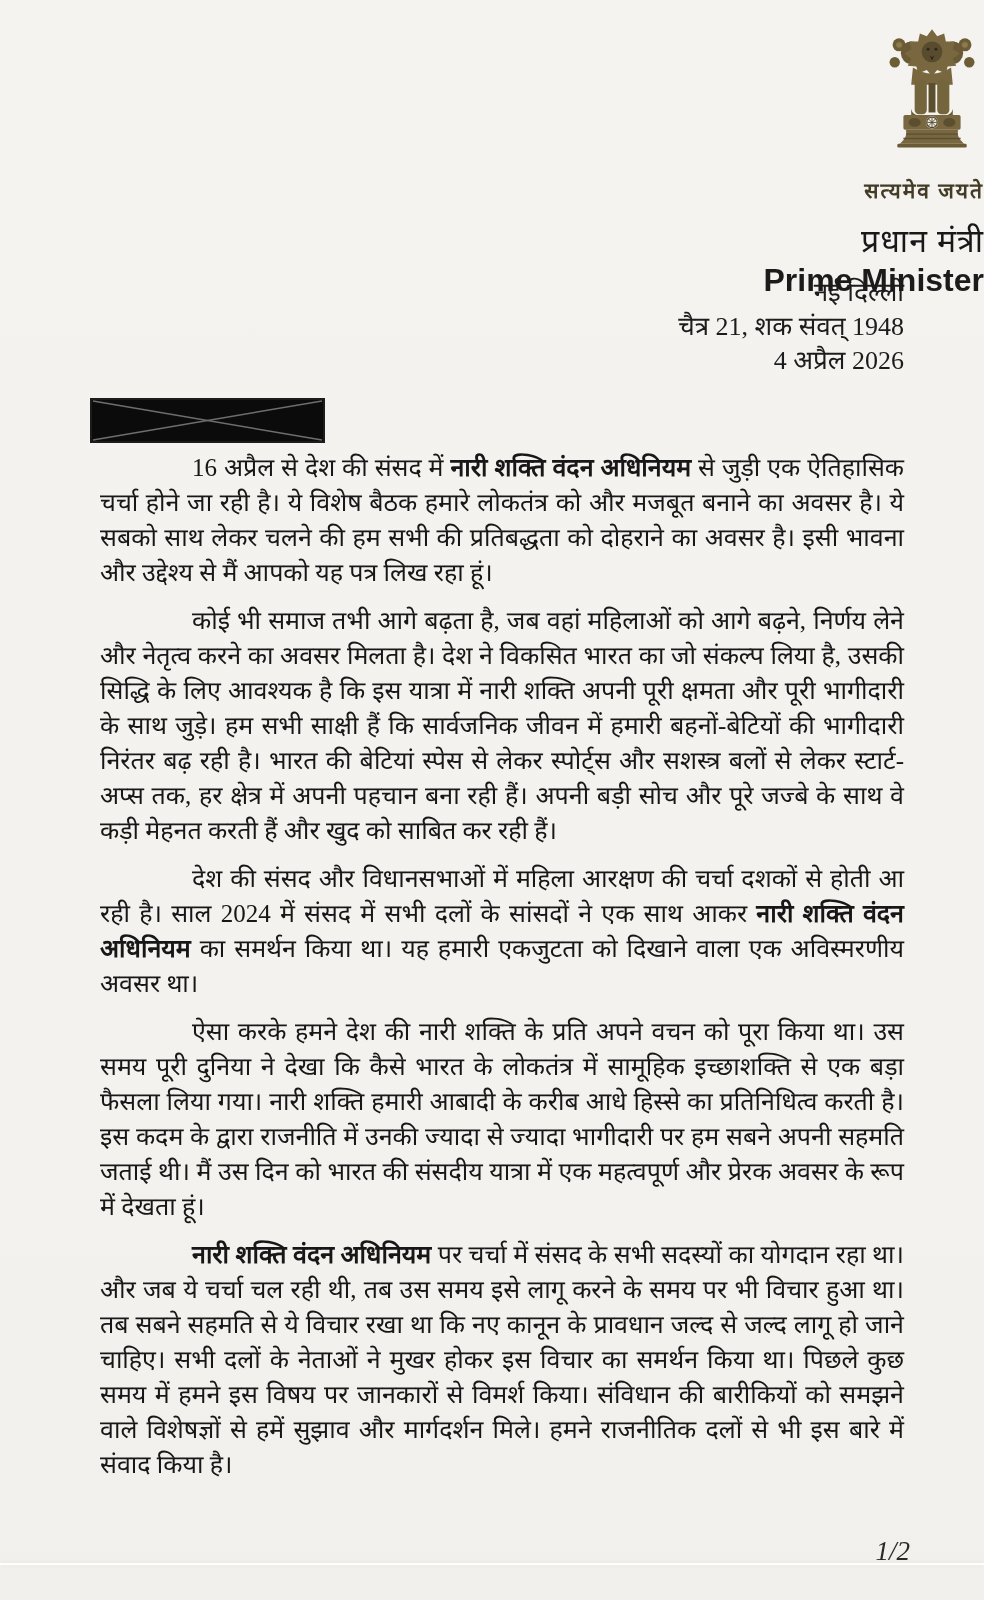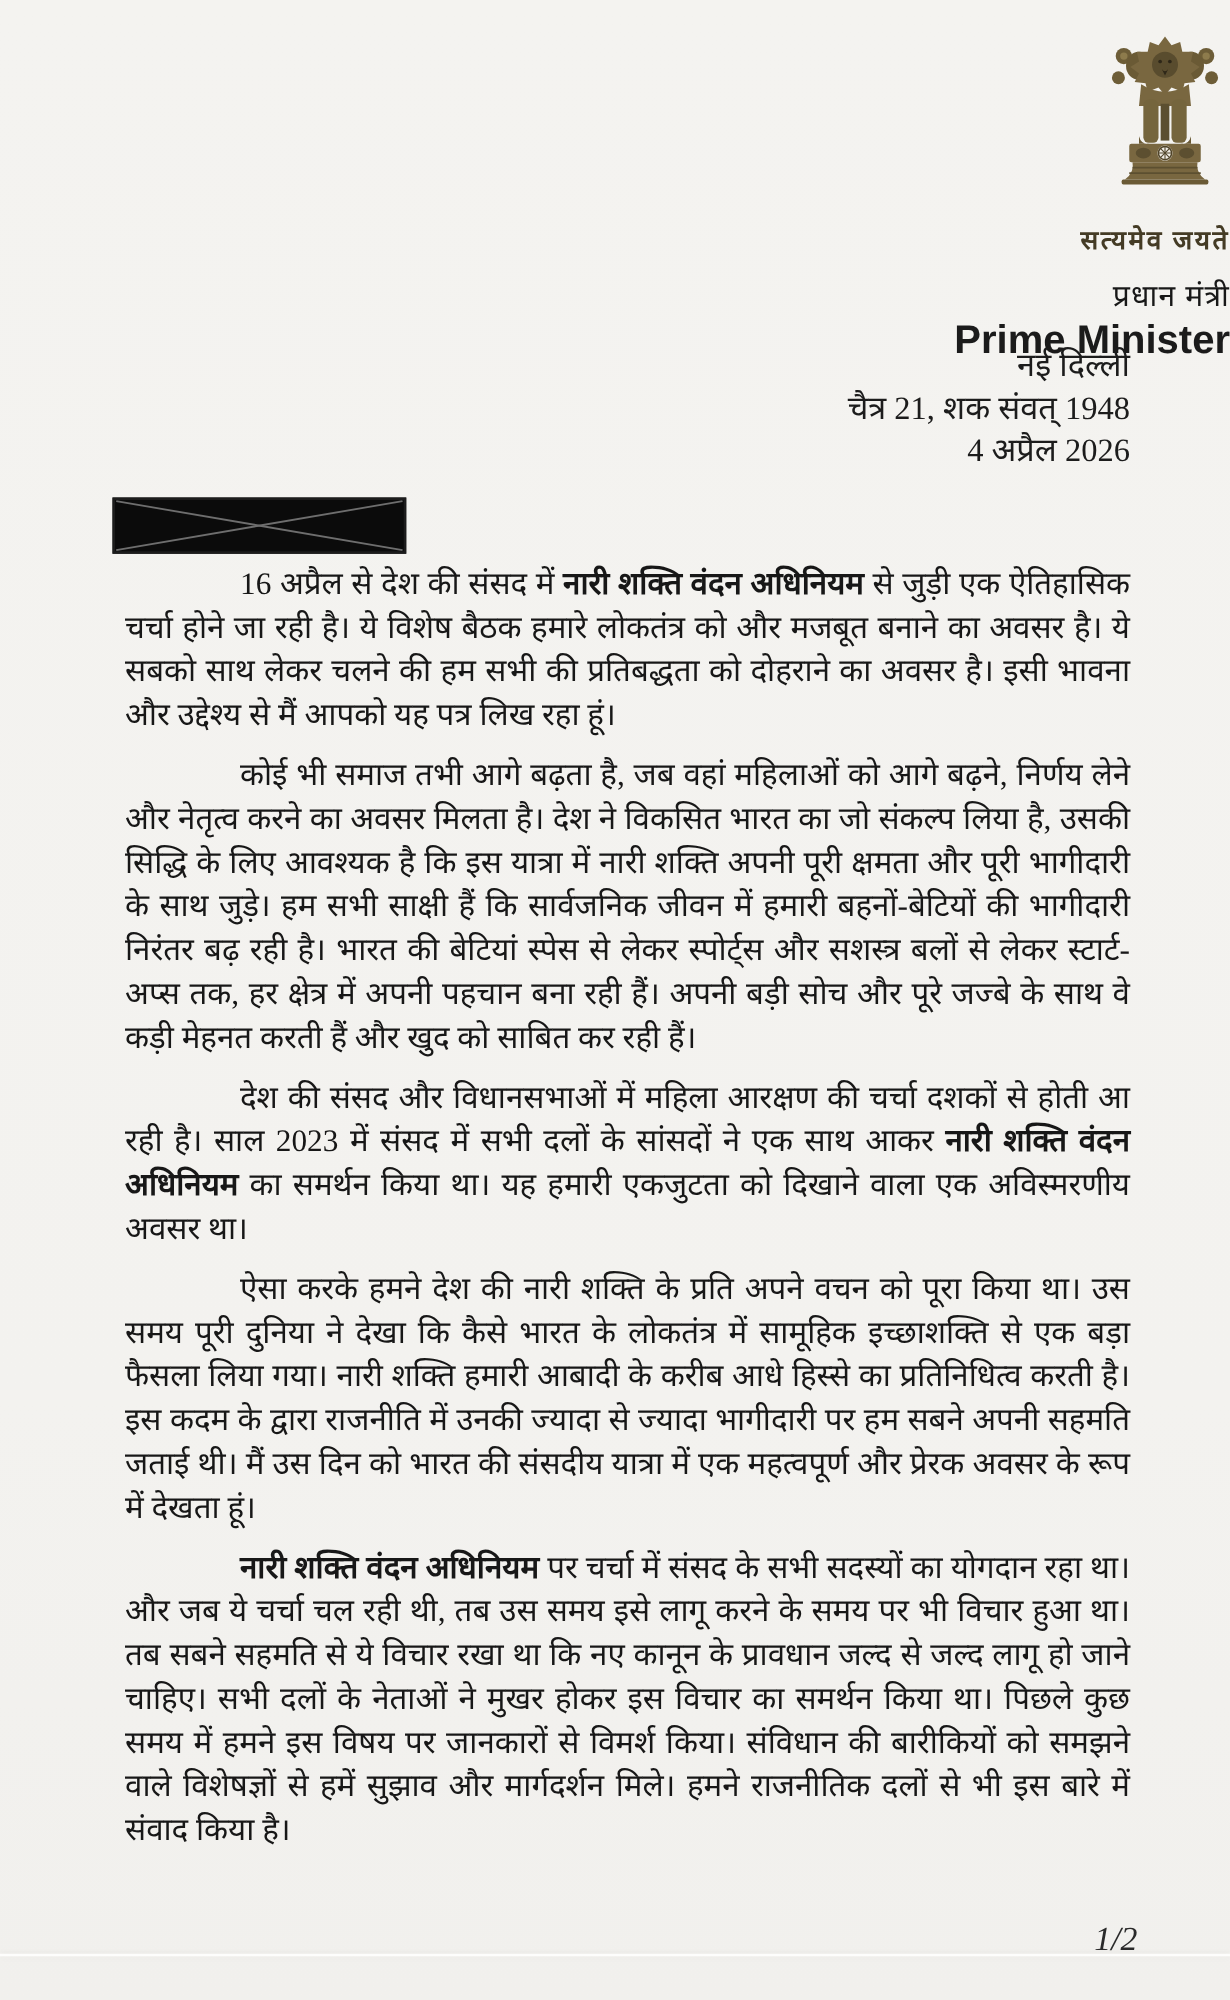--- a/index.html
+++ b/index.html
@@ -14,21 +14,21 @@
   }
   
   .header { position:absolute; top:0; left:0; width:100%; text-align:right; }
   .emblem-wrap { margin-top:22px; }
   .emblem-wrap svg { width:104px; height:148px; }
   .motto {
     margin-top:2px;
     font-size:21px; font-weight:bold;
     color:#443b25; letter-spacing:2px;
   }
-  .title-hi { margin-top:14px; font-size:24px; color:#181818; letter-spacing:1px; }
+  .title-hi { margin-top:14px; font-size:32px; color:#181818; letter-spacing:1px; }
   .title-en {
     margin-top:1px;
     font-family:"Liberation Sans","DejaVu Sans",sans-serif;
     font-size:32px; font-weight:700; color:#1b1b1b;
   }
   
   .dateline {
     position:absolute; top:276px; right:80px;
     text-align:right; font-size:26px; line-height:34px; color:#1c1c1c;
   }
@@ -124,21 +124,21 @@
   <div class="redaction">
     <svg preserveAspectRatio="none" viewBox="0 0 235 45">
       <line x1="1" y1="1" x2="234" y2="44" stroke="#6e6e6e" stroke-width="1.6"></line>
       <line x1="234" y1="1" x2="1" y2="44" stroke="#6e6e6e" stroke-width="1.6"></line>
     </svg>
   </div>
 
   <div class="letter-body">
     <p><span>16 अप्रैल से देश की संसद में </span><b>नारी शक्ति वंदन अधिनियम</b><span> से जुड़ी एक ऐतिहासिक चर्चा होने जा रही है। ये विशेष बैठक हमारे लोकतंत्र को और मजबूत बनाने का अवसर है। ये सबको साथ लेकर चलने की हम सभी की प्रतिबद्धता को दोहराने का अवसर है। इसी भावना और उद्देश्य से मैं आपको यह पत्र लिख रहा हूं।</span></p>
     <p><span>कोई भी समाज तभी आगे बढ़ता है, जब वहां महिलाओं को आगे बढ़ने, निर्णय लेने और नेतृत्व करने का अवसर मिलता है। देश ने विकसित भारत का जो संकल्प लिया है, उसकी सिद्धि के लिए आवश्यक है कि इस यात्रा में नारी शक्ति अपनी पूरी क्षमता और पूरी भागीदारी के साथ जुड़े। हम सभी साक्षी हैं कि सार्वजनिक जीवन में हमारी बहनों-बेटियों की भागीदारी निरंतर बढ़ रही है। भारत की बेटियां स्पेस से लेकर स्पोर्ट्स और सशस्त्र बलों से लेकर स्टार्ट-अप्स तक, हर क्षेत्र में अपनी पहचान बना रही हैं। अपनी बड़ी सोच और पूरे जज्बे के साथ वे कड़ी मेहनत करती हैं और खुद को साबित कर रही हैं।</span></p>
-    <p><span>देश की संसद और विधानसभाओं में महिला आरक्षण की चर्चा दशकों से होती आ रही है। साल 2023 में संसद में सभी दलों के सांसदों ने एक साथ आकर </span><b>नारी शक्ति वंदन अधिनियम</b><span> का समर्थन किया था। यह हमारी एकजुटता को दिखाने वाला एक अविस्मरणीय अवसर था।</span></p>
+    <p><span>देश की संसद और विधानसभाओं में महिला आरक्षण की चर्चा दशकों से होती आ रही है। साल 2024 में संसद में सभी दलों के सांसदों ने एक साथ आकर </span><b>नारी शक्ति वंदन अधिनियम</b><span> का समर्थन किया था। यह हमारी एकजुटता को दिखाने वाला एक अविस्मरणीय अवसर था।</span></p>
     <p><span>ऐसा करके हमने देश की नारी शक्ति के प्रति अपने वचन को पूरा किया था। उस समय पूरी दुनिया ने देखा कि कैसे भारत के लोकतंत्र में सामूहिक इच्छाशक्ति से एक बड़ा फैसला लिया गया। नारी शक्ति हमारी आबादी के करीब आधे हिस्से का प्रतिनिधित्व करती है। इस कदम के द्वारा राजनीति में उनकी ज्यादा से ज्यादा भागीदारी पर हम सबने अपनी सहमति जताई थी। मैं उस दिन को भारत की संसदीय यात्रा में एक महत्वपूर्ण और प्रेरक अवसर के रूप में देखता हूं।</span></p>
     <p><b>नारी शक्ति वंदन अधिनियम</b><span> पर चर्चा में संसद के सभी सदस्यों का योगदान रहा था। और जब ये चर्चा चल रही थी, तब उस समय इसे लागू करने के समय पर भी विचार हुआ था। तब सबने सहमति से ये विचार रखा था कि नए कानून के प्रावधान जल्द से जल्द लागू हो जाने चाहिए। सभी दलों के नेताओं ने मुखर होकर इस विचार का समर्थन किया था। पिछले कुछ समय में हमने इस विषय पर जानकारों से विमर्श किया। संविधान की बारीकियों को समझने वाले विशेषज्ञों से हमें सुझाव और मार्गदर्शन मिले। हमने राजनीतिक दलों से भी इस बारे में संवाद किया है।</span></p>
   </div>
 
   <div class="page-number">1/2</div>
   <div class="page-edge"></div>
 
 </div>
 
 </body></html>

